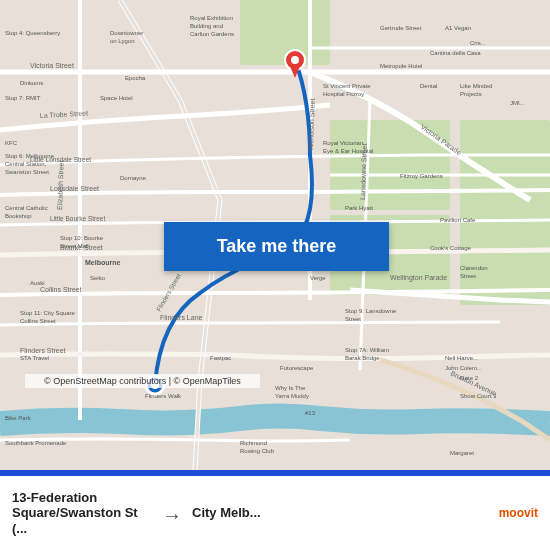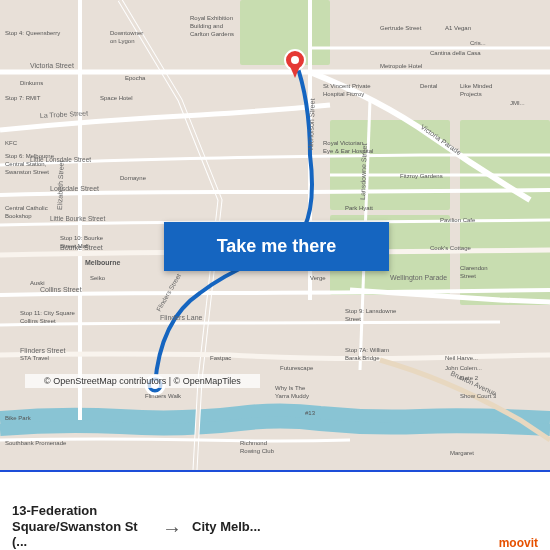--- a/index.html
+++ b/index.html
@@ -50,23 +50,23 @@
 
     
     .bottom-bar {
       position: absolute;
       bottom: 0;
       left: 0;
       width: 100%;
       height: 80px;
       background: white;
       display: flex;
-      align-items: flex-end;
+      align-items: center;
       padding: 0 12px;
-      border-top: 2px solid #1d4ed8;
+      border-top: 6px solid #1d4ed8;
     }
 
     .route-info {
       display: flex;
       align-items: center;
       flex: 1;
       gap: 10px;
     }
 
     .station-name {

